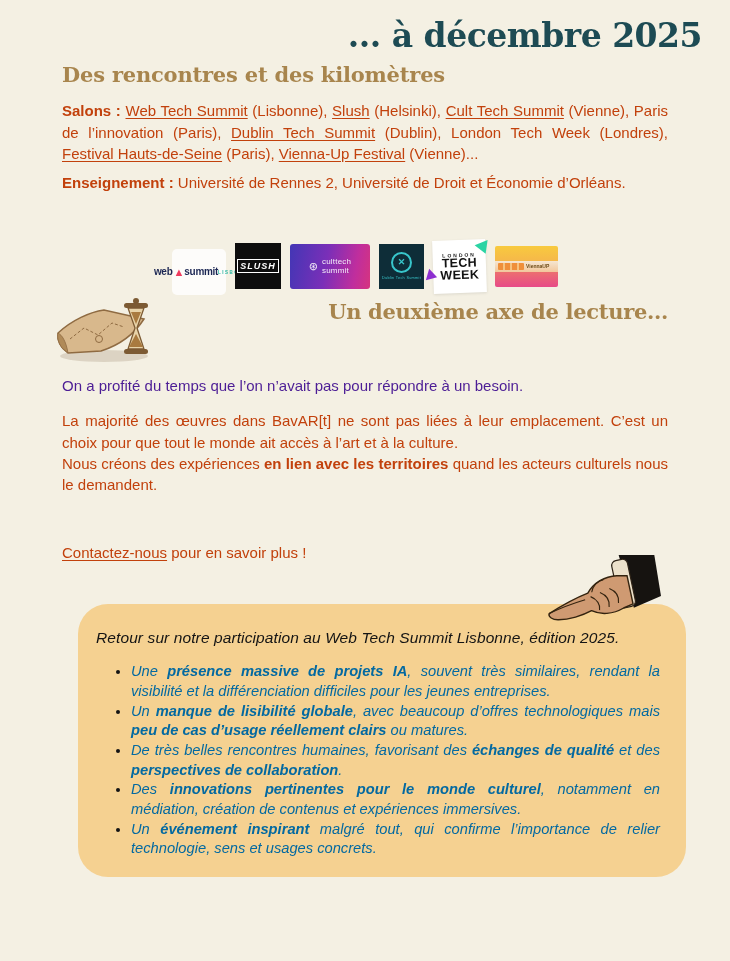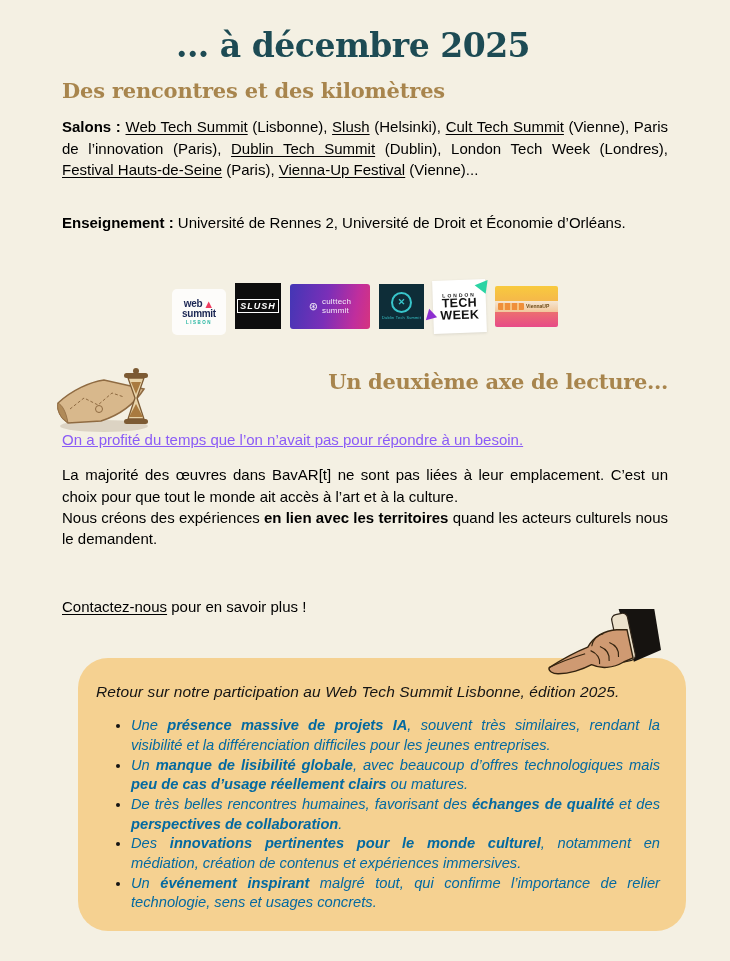--- a/index.html
+++ b/index.html
@@ -1,40 +1,40 @@
 <!DOCTYPE html>
 <html><head>
 <meta charset="utf-8">
 <style>
   html,body{margin:0;padding:0;}
   body{font-family:"Liberation Sans",sans-serif;}
   .page{position:relative;width:730px;height:961px;background:#f4f0e3;overflow:hidden;}
 
   
   .main-title{
-    margin:14px;padding:14px 24px 0 0;text-align:center;
+    margin:4px;padding:14px 24px 0 0;text-align:right;
     font-family:"DejaVu Serif",serif;font-weight:700;
     font-size:33px;line-height:1.1;color:#1d4b54;letter-spacing:-0.5px;
   }
   .content{padding:0 62px;}
   .gold-heading{
     margin:8px 0 0;font-family:"DejaVu Serif",serif;font-weight:700;
     font-size:21px;color:#a8854d;letter-spacing:-0.2px;
   }
   .body-p{
-    margin:13px 0 0;font-size:15px;line-height:1.42;color:#000000;
+    margin:13px 0 0;font-size:15px;line-height:1.42;color:#c2410c;
     text-align:justify;
   }
   .sb{font-weight:700;}
   .su{text-decoration:underline;text-underline-offset:2px;}
 
   
   .logos-row{margin-top:44px;display:flex;justify-content:center;align-items:center;gap:9px;}
   .logo{box-sizing:border-box;flex:none;}
-  .logo-ws{width:54px;height:46px;background:#fdfcfa;border-radius:5px;display:flex;flex-direction:column;
+  .logo-ws{width:54px;height:46px;background:#fdfcfa;border-radius:5px;display:flex;flex-direction:row;
     align-items:center;justify-content:center;font-weight:800;color:#1b2653;line-height:1;margin-top:12px;}
   .ws-top{display:flex;align-items:center;gap:1px;font-size:10px;}
   .ws-tri{color:#ef3c5f;font-size:11px;line-height:0.8;}
   .ws-word{font-size:10px;letter-spacing:-0.3px;}
   .ws-city{margin-top:2px;font-size:4.5px;letter-spacing:1.5px;color:#23b5a0;font-weight:700;}
   .logo-slush{width:46px;height:46px;background:#0d0d0d;display:flex;align-items:center;justify-content:center;}
   .slush-text{color:#fff;font-weight:800;font-style:italic;font-size:9px;letter-spacing:1px;
     border:1px solid #fff;padding:1px 2px;}
   .logo-ct{width:80px;height:45px;border-radius:3px;display:flex;align-items:center;justify-content:center;gap:4px;
     background:linear-gradient(100deg,#4336b5 0%,#7a2fb8 45%,#c02e9d 80%,#d6347f 100%);color:#f4eef8;}
@@ -57,28 +57,28 @@
     transform:rotate(18deg);}
   .logo-vu{width:63px;height:41px;border-radius:2px;overflow:hidden;display:flex;flex-direction:column;}
   .vu-top{flex:4;background:linear-gradient(180deg,#f8ca3e,#f5b84a);}
   .vu-mid{flex:3;background:linear-gradient(180deg,#f5e6d2,#f2c79b);display:flex;align-items:center;gap:2px;padding:0 3px;}
   .vu-blocks{width:26px;height:7px;border-radius:1px;
     background:repeating-linear-gradient(90deg,#ef8f3a 0 5px,#f6c27e 5px 7px);}
   .vu-name{font-size:5px;font-weight:800;color:#6b4a18;line-height:1;}
   .vu-bot{flex:4;background:linear-gradient(180deg,#ec6f70,#e74a88);}
 
   
-  .axe2-head{position:relative;margin-top:30px;min-height:66px;}
+  .axe2-head{position:relative;min-height:66px;}
   .map-illustration{position:absolute;left:-10px;top:-2px;}
   .axe2-title{
     margin:0;padding-top:5px;text-align:right;
     font-family:"DejaVu Serif",serif;font-weight:700;font-size:21px;line-height:1.18;
     color:#a8854d;letter-spacing:-0.3px;
   }
-  .intro-p{margin:0 0 0;font-size:15px;color:#8b5cf6;text-decoration:underline;}
+  .intro-p{margin:16px 0 0;font-size:15px;color:#4c1d95;}
 
   
   .hand-row{position:relative;z-index:2;display:flex;justify-content:flex-end;
     padding-right:68px;margin-top:-8px;margin-bottom:-17px;height:66px;}
   .recap-box{
     margin:0 0 0 78px;width:608px;box-sizing:border-box;
     background:#f5d191;border-radius:30px;padding:25px 26px 18px 18px;
   }
   .recap-title{margin:0;font-size:15.5px;font-weight:400;font-style:italic;color:#141414;letter-spacing:0.1px;}
   .recap-list{margin:15px 0 0;padding-left:35px;}
@@ -95,21 +95,21 @@
 
   <h1 class="main-title">... à décembre 2025</h1>
 
   <div class="content">
 
     <h2 class="gold-heading">Des rencontres et des kilomètres</h2>
 
     <p class="body-p"><span class="sb">Salons : </span><span class="su">Web Tech Summit</span><span> (Lisbonne), </span><span class="su">Slush</span><span> (Helsinki), </span><span class="su">Cult Tech Summit</span><span> (Vienne), Paris de l’innovation (Paris), </span><span class="su">Dublin Tech Summit</span><span> (Dublin), London Tech Week (Londres), </span><span class="su">Festival Hauts-de-Seine</span><span> (Paris), </span><span class="su">Vienna-Up Festival</span><span> (Vienne)...</span></p>
 
 
-    <p class="body-p" style="margin-top:32px;"><span class="sb">Enseignement : </span><span>Université de Rennes 2, Université de Droit et Économie d’Orléans.</span></p>
+    <p class="body-p" style="margin-top:8px;"><span class="sb">Enseignement : </span><span>Université de Rennes 2, Université de Droit et Économie d’Orléans.</span></p>
 
     <div class="logos-row">
       <div class="logo logo-ws">
         <div class="ws-top">
           <span class="ws-word">web</span>
             <span class="ws-tri">▲</span>
         </div>
         <span class="ws-word">summit</span>
         <span class="ws-city">LISBON</span>
       </div>

